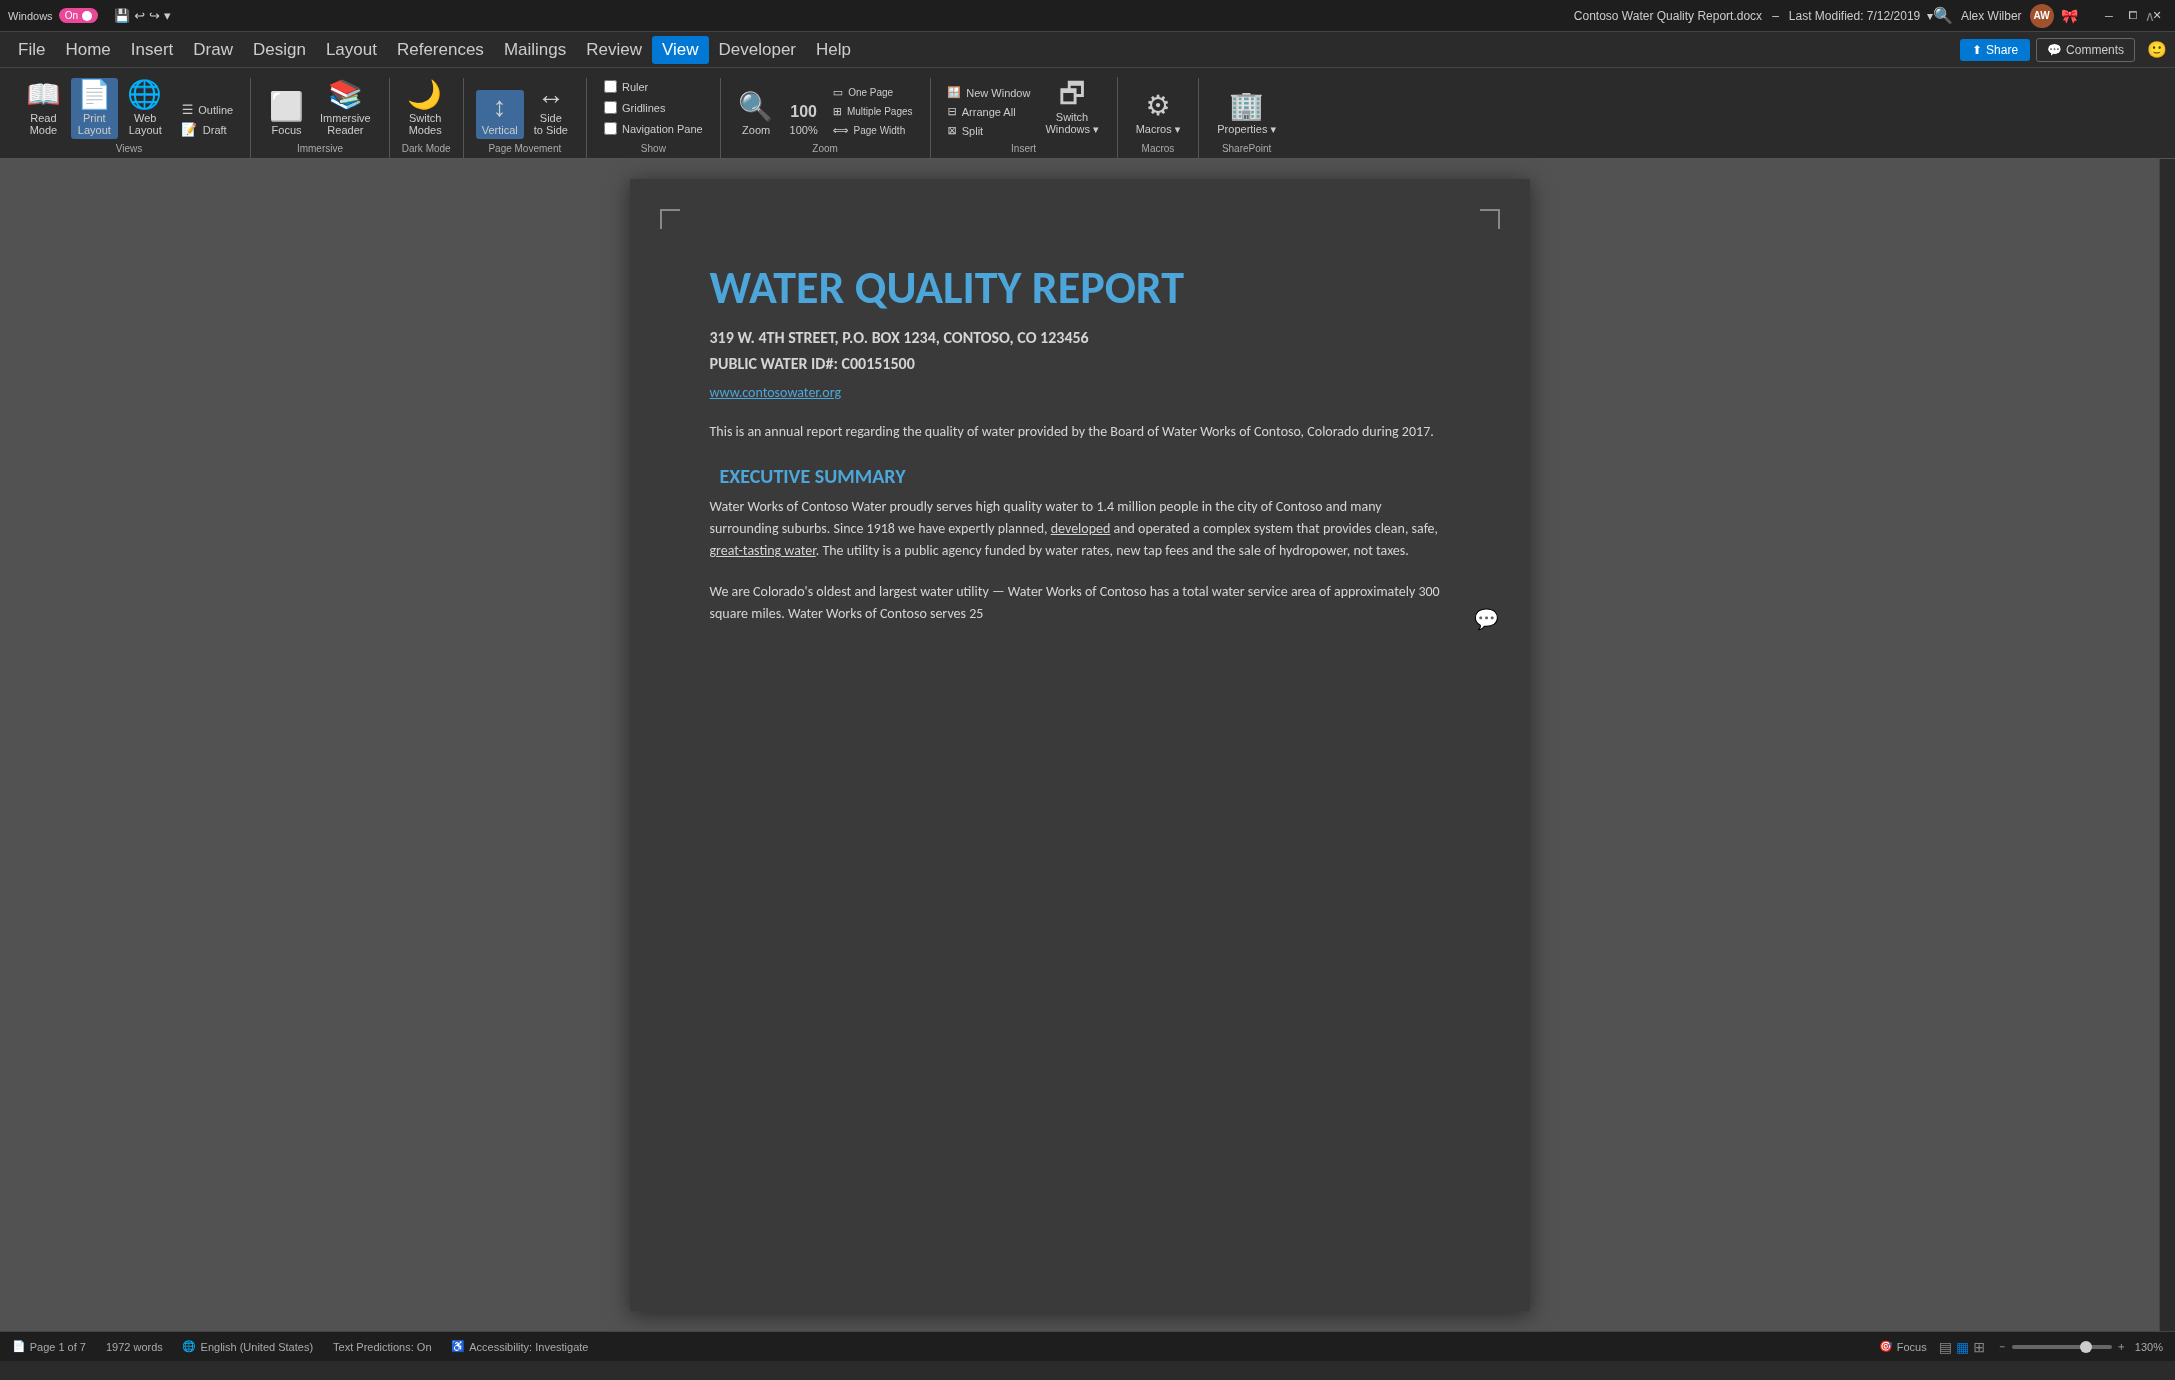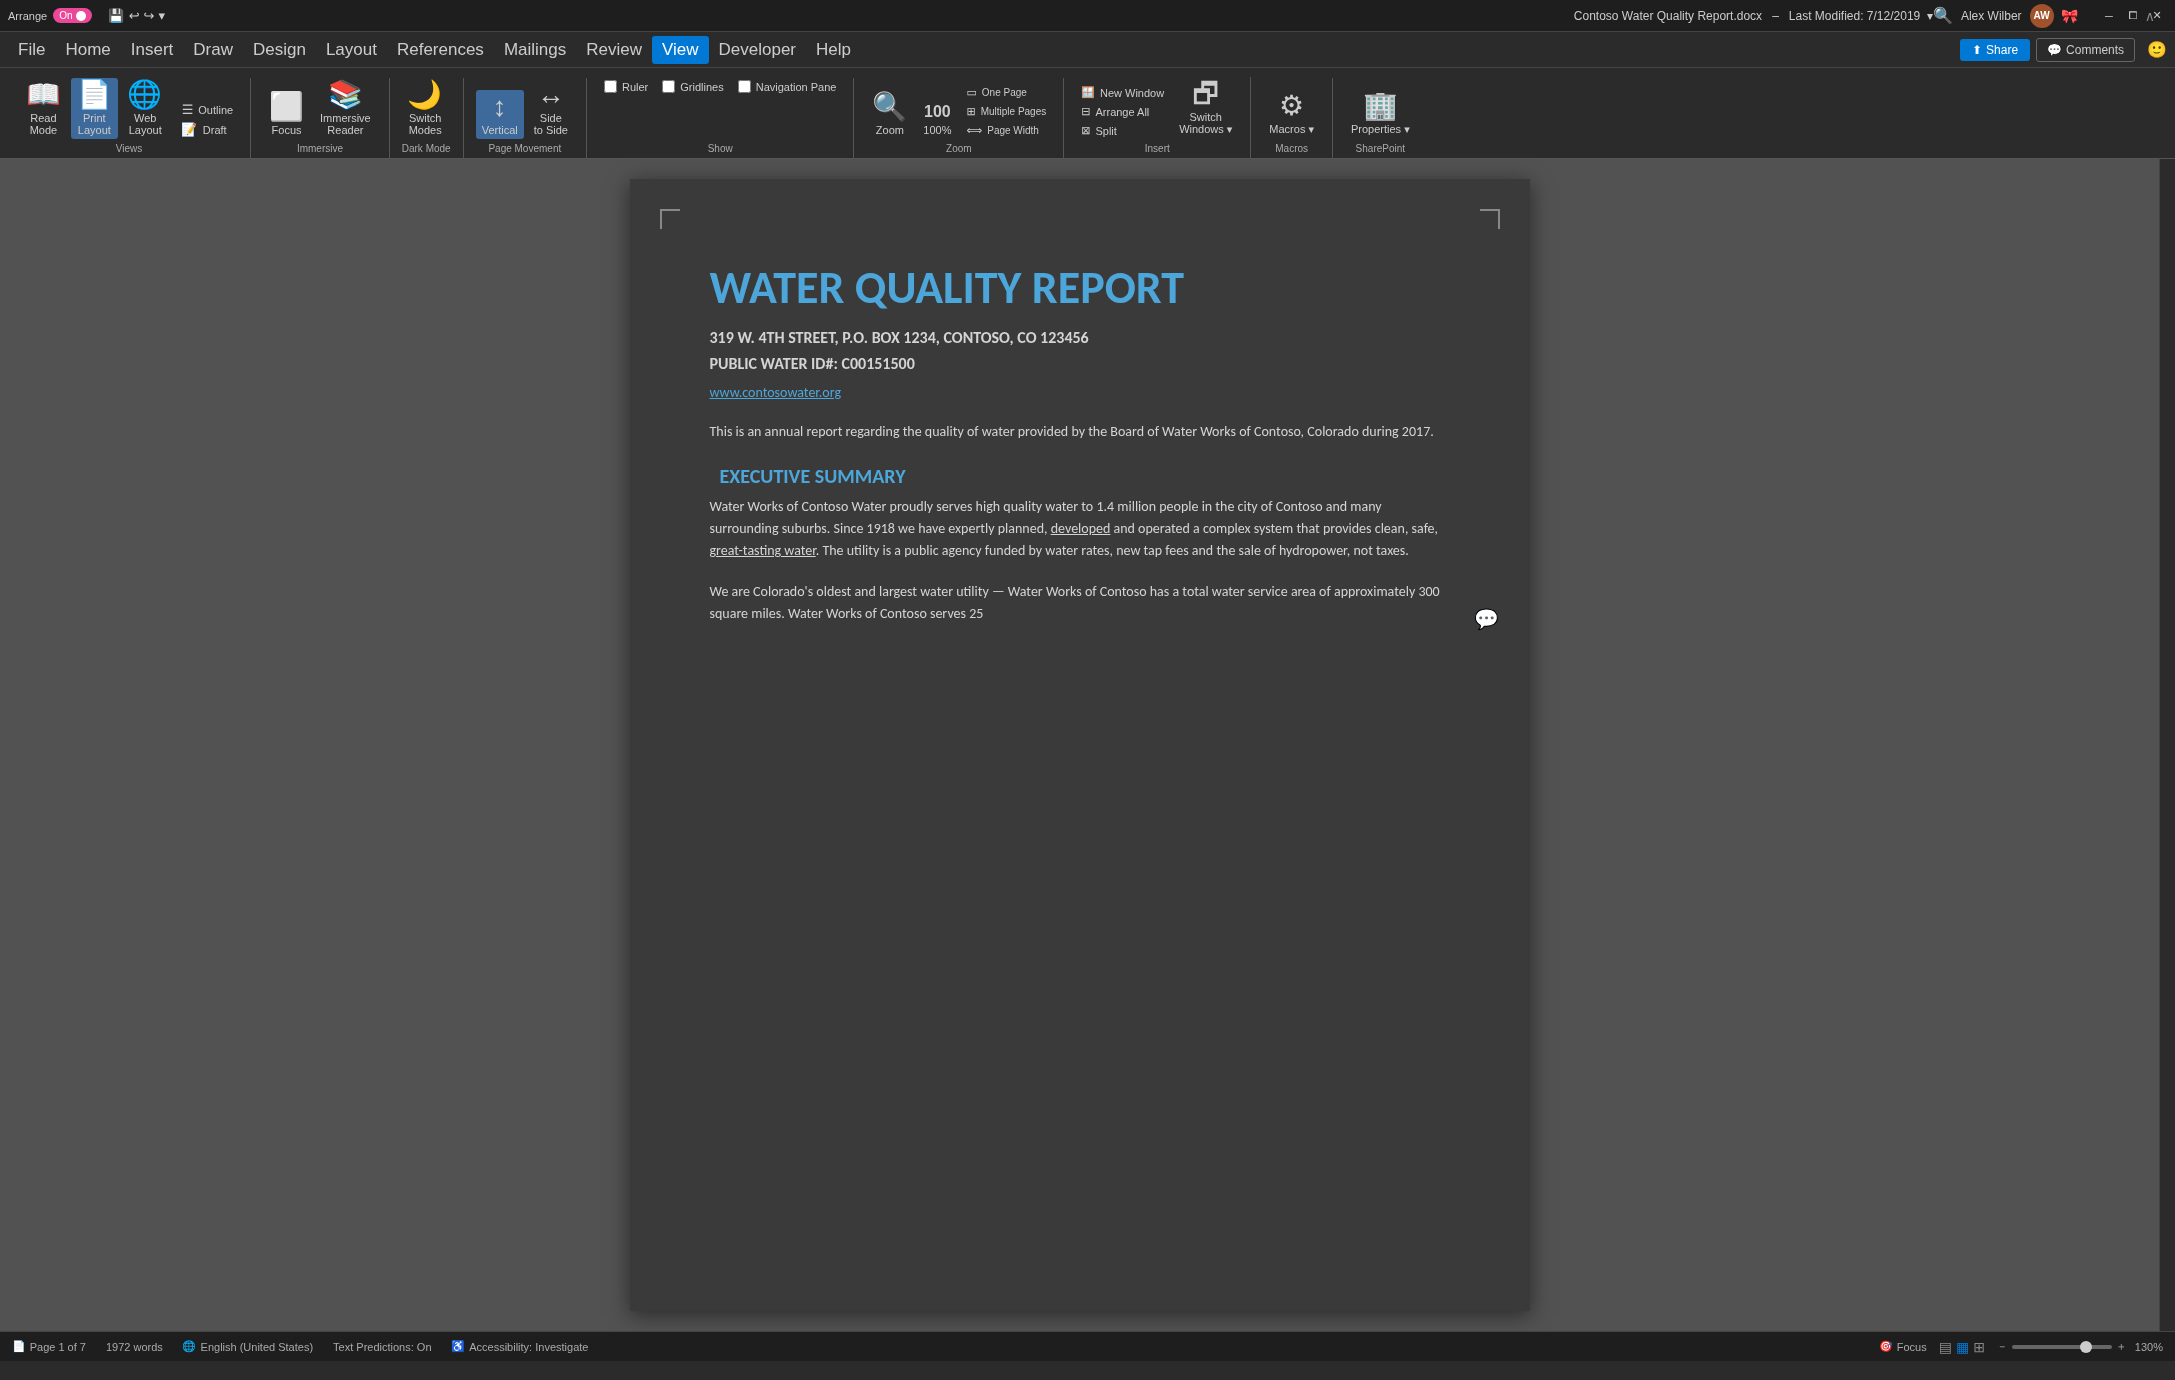--- a/index.html
+++ b/index.html
@@ -78,21 +78,21 @@
     .zoom-slider-thumb { position: absolute; left: 68%; top: -4px; width: 12px; height: 12px; background: #ccc; border-radius: 50%; }
     .view-mode-btns { display: flex; gap: 4px; }
     .vm-btn { font-size: 14px; color: #888; cursor: pointer; }
     .vm-btn.active { color: #0078d4; }
   </style>
 </head>
 <body>
 
 <div id="title-bar">
   <div class="autosave-area">
-    <span>Arrange</span>
+    <span>Windows</span>
     <div class="toggle">
       <span>On</span>
       <div class="toggle-dot"></div>
     </div>
   </div>
   <div class="toolbar-icons-sm">
     <span>💾</span>
     <span>↩</span>
     <span>↪</span>
     <span>▾</span>
@@ -207,21 +207,21 @@
         </div>
         <div class="ribbon-btn">
           <span class="icon-lg">↔</span>
           <span>Side<br>to Side</span>
         </div>
       </div>
       <div class="ribbon-group-label">Page Movement</div>
     </div>
 
     <div class="ribbon-group">
-      <div class="ribbon-group-items" style="flex-direction:row;align-items:flex-start;gap:4px;">
+      <div class="ribbon-group-items" style="flex-direction:column;align-items:flex-start;gap:4px;">
         <label class="ribbon-btn-sm">
           <input type="checkbox" style="">
           <span>Ruler</span>
         </label>
         <label class="ribbon-btn-sm">
           <input type="checkbox" style="">
           <span>Gridlines</span>
         </label>
         <label class="ribbon-btn-sm">
           <input type="checkbox" style="">

